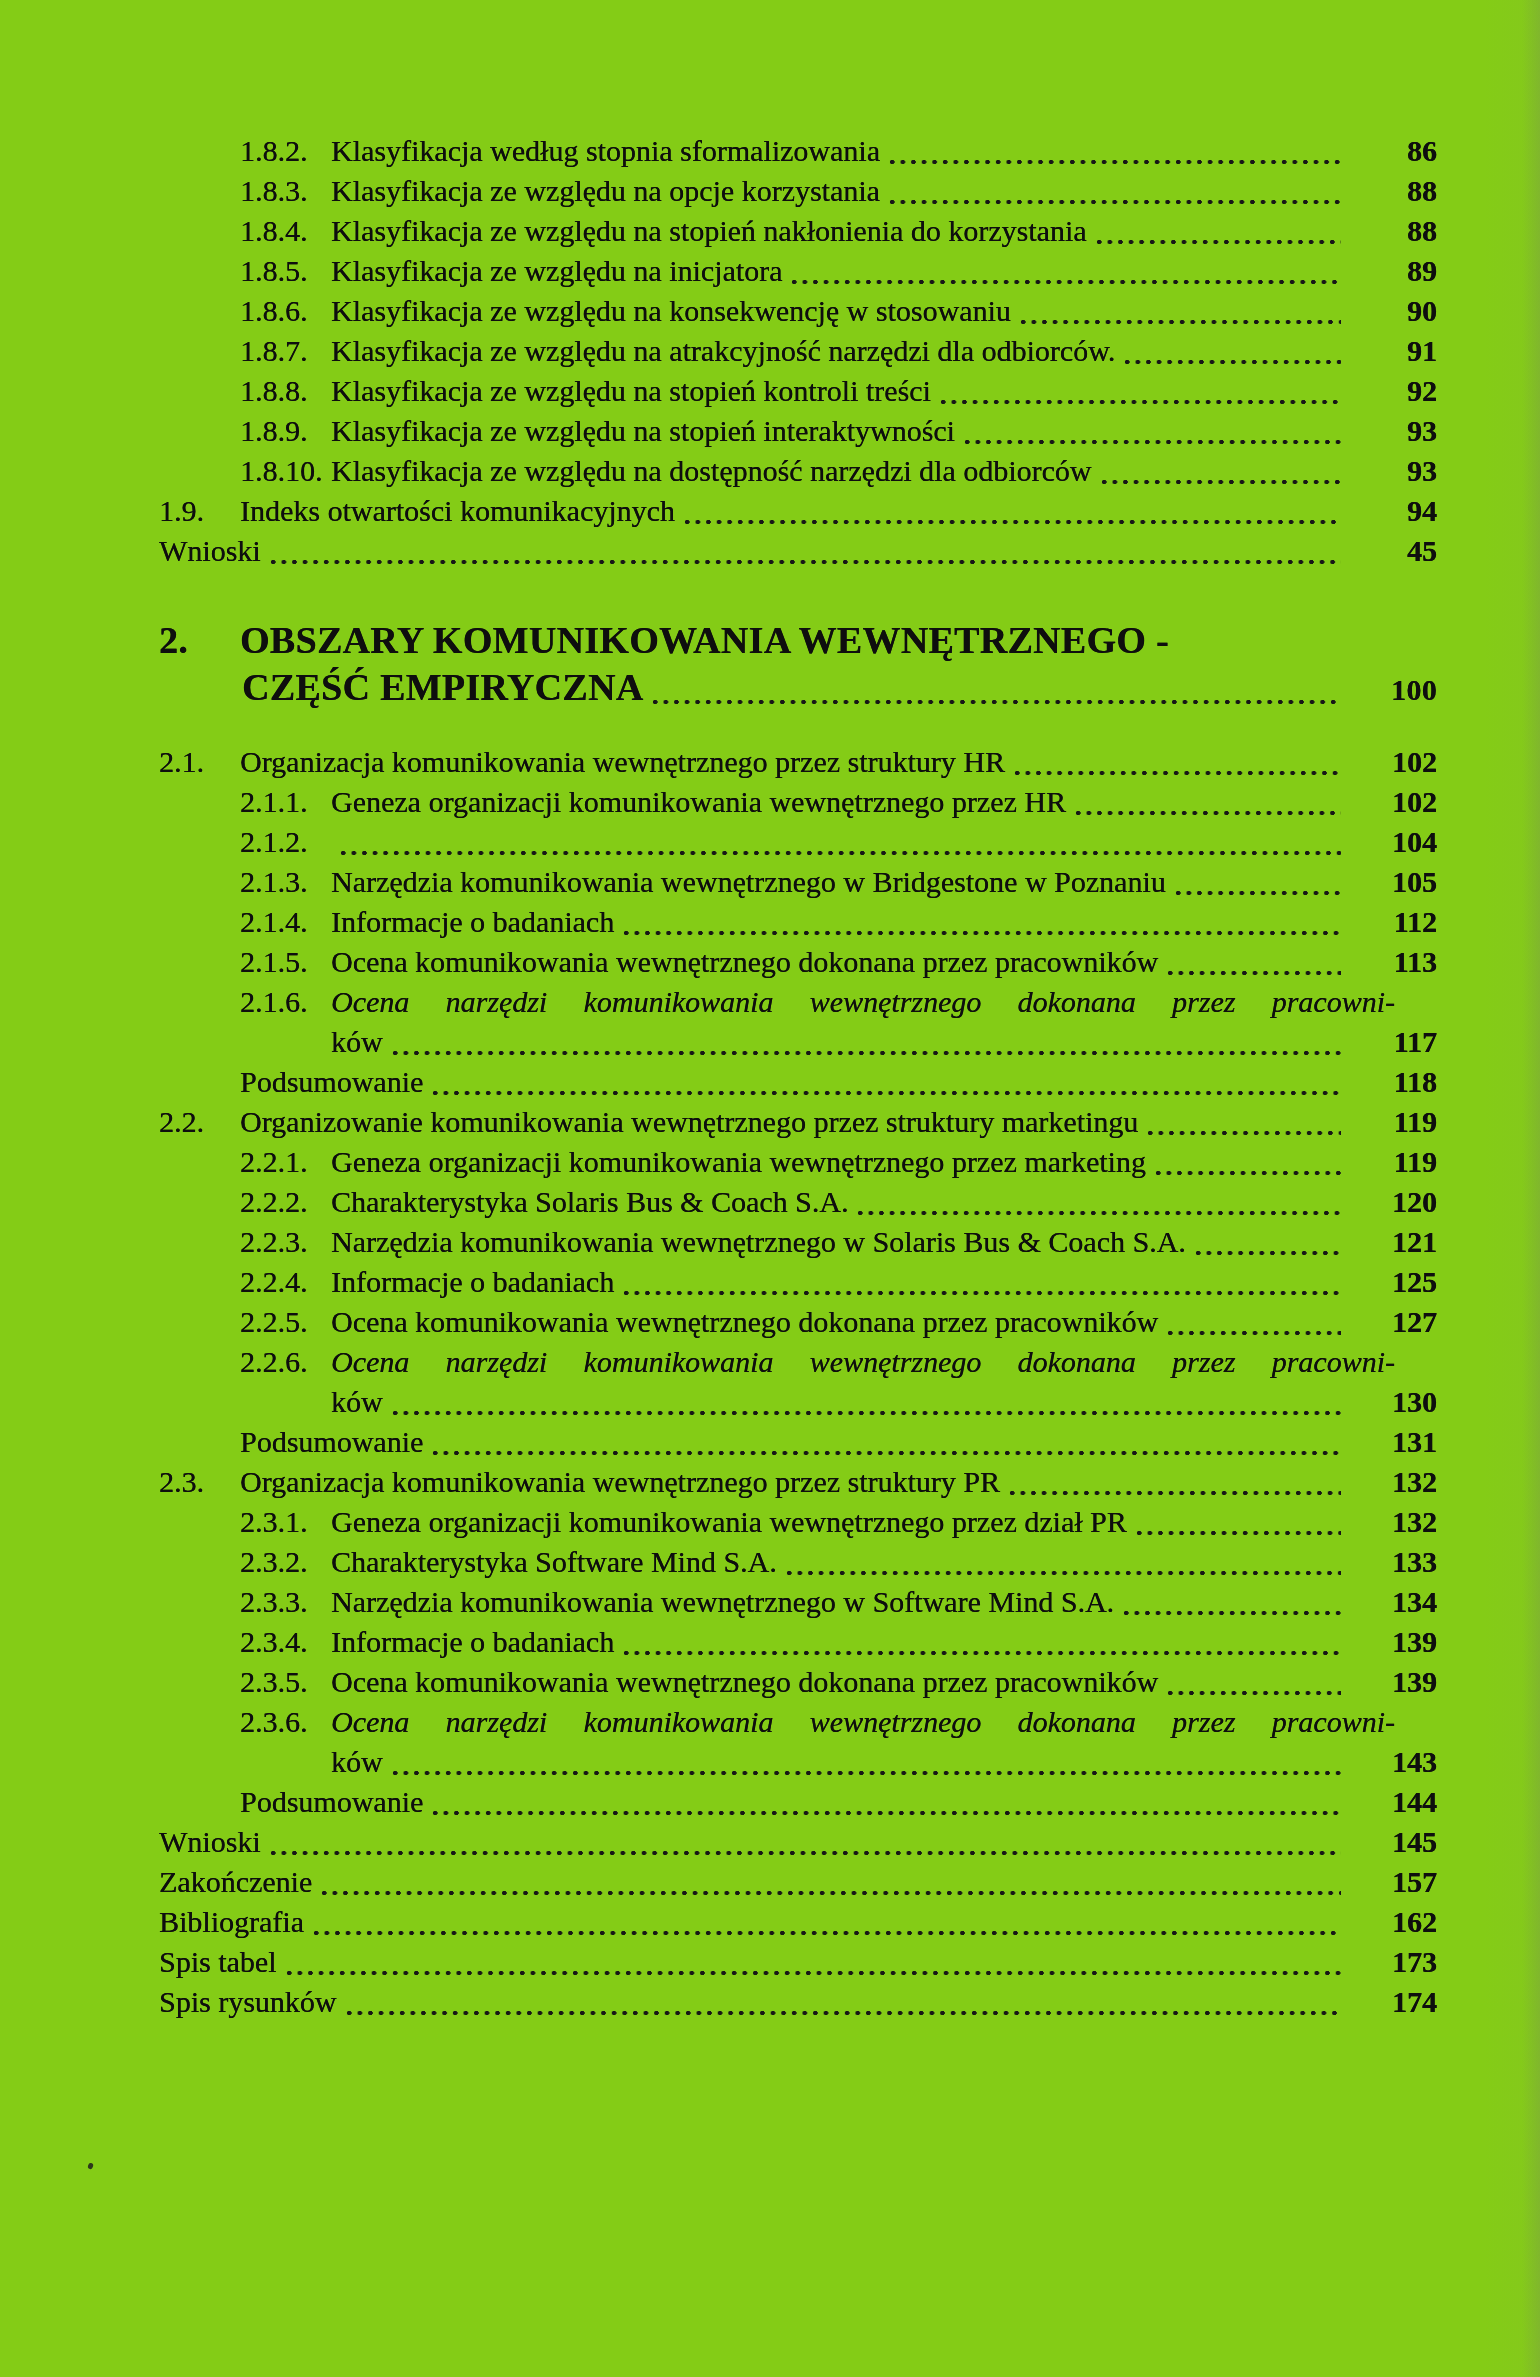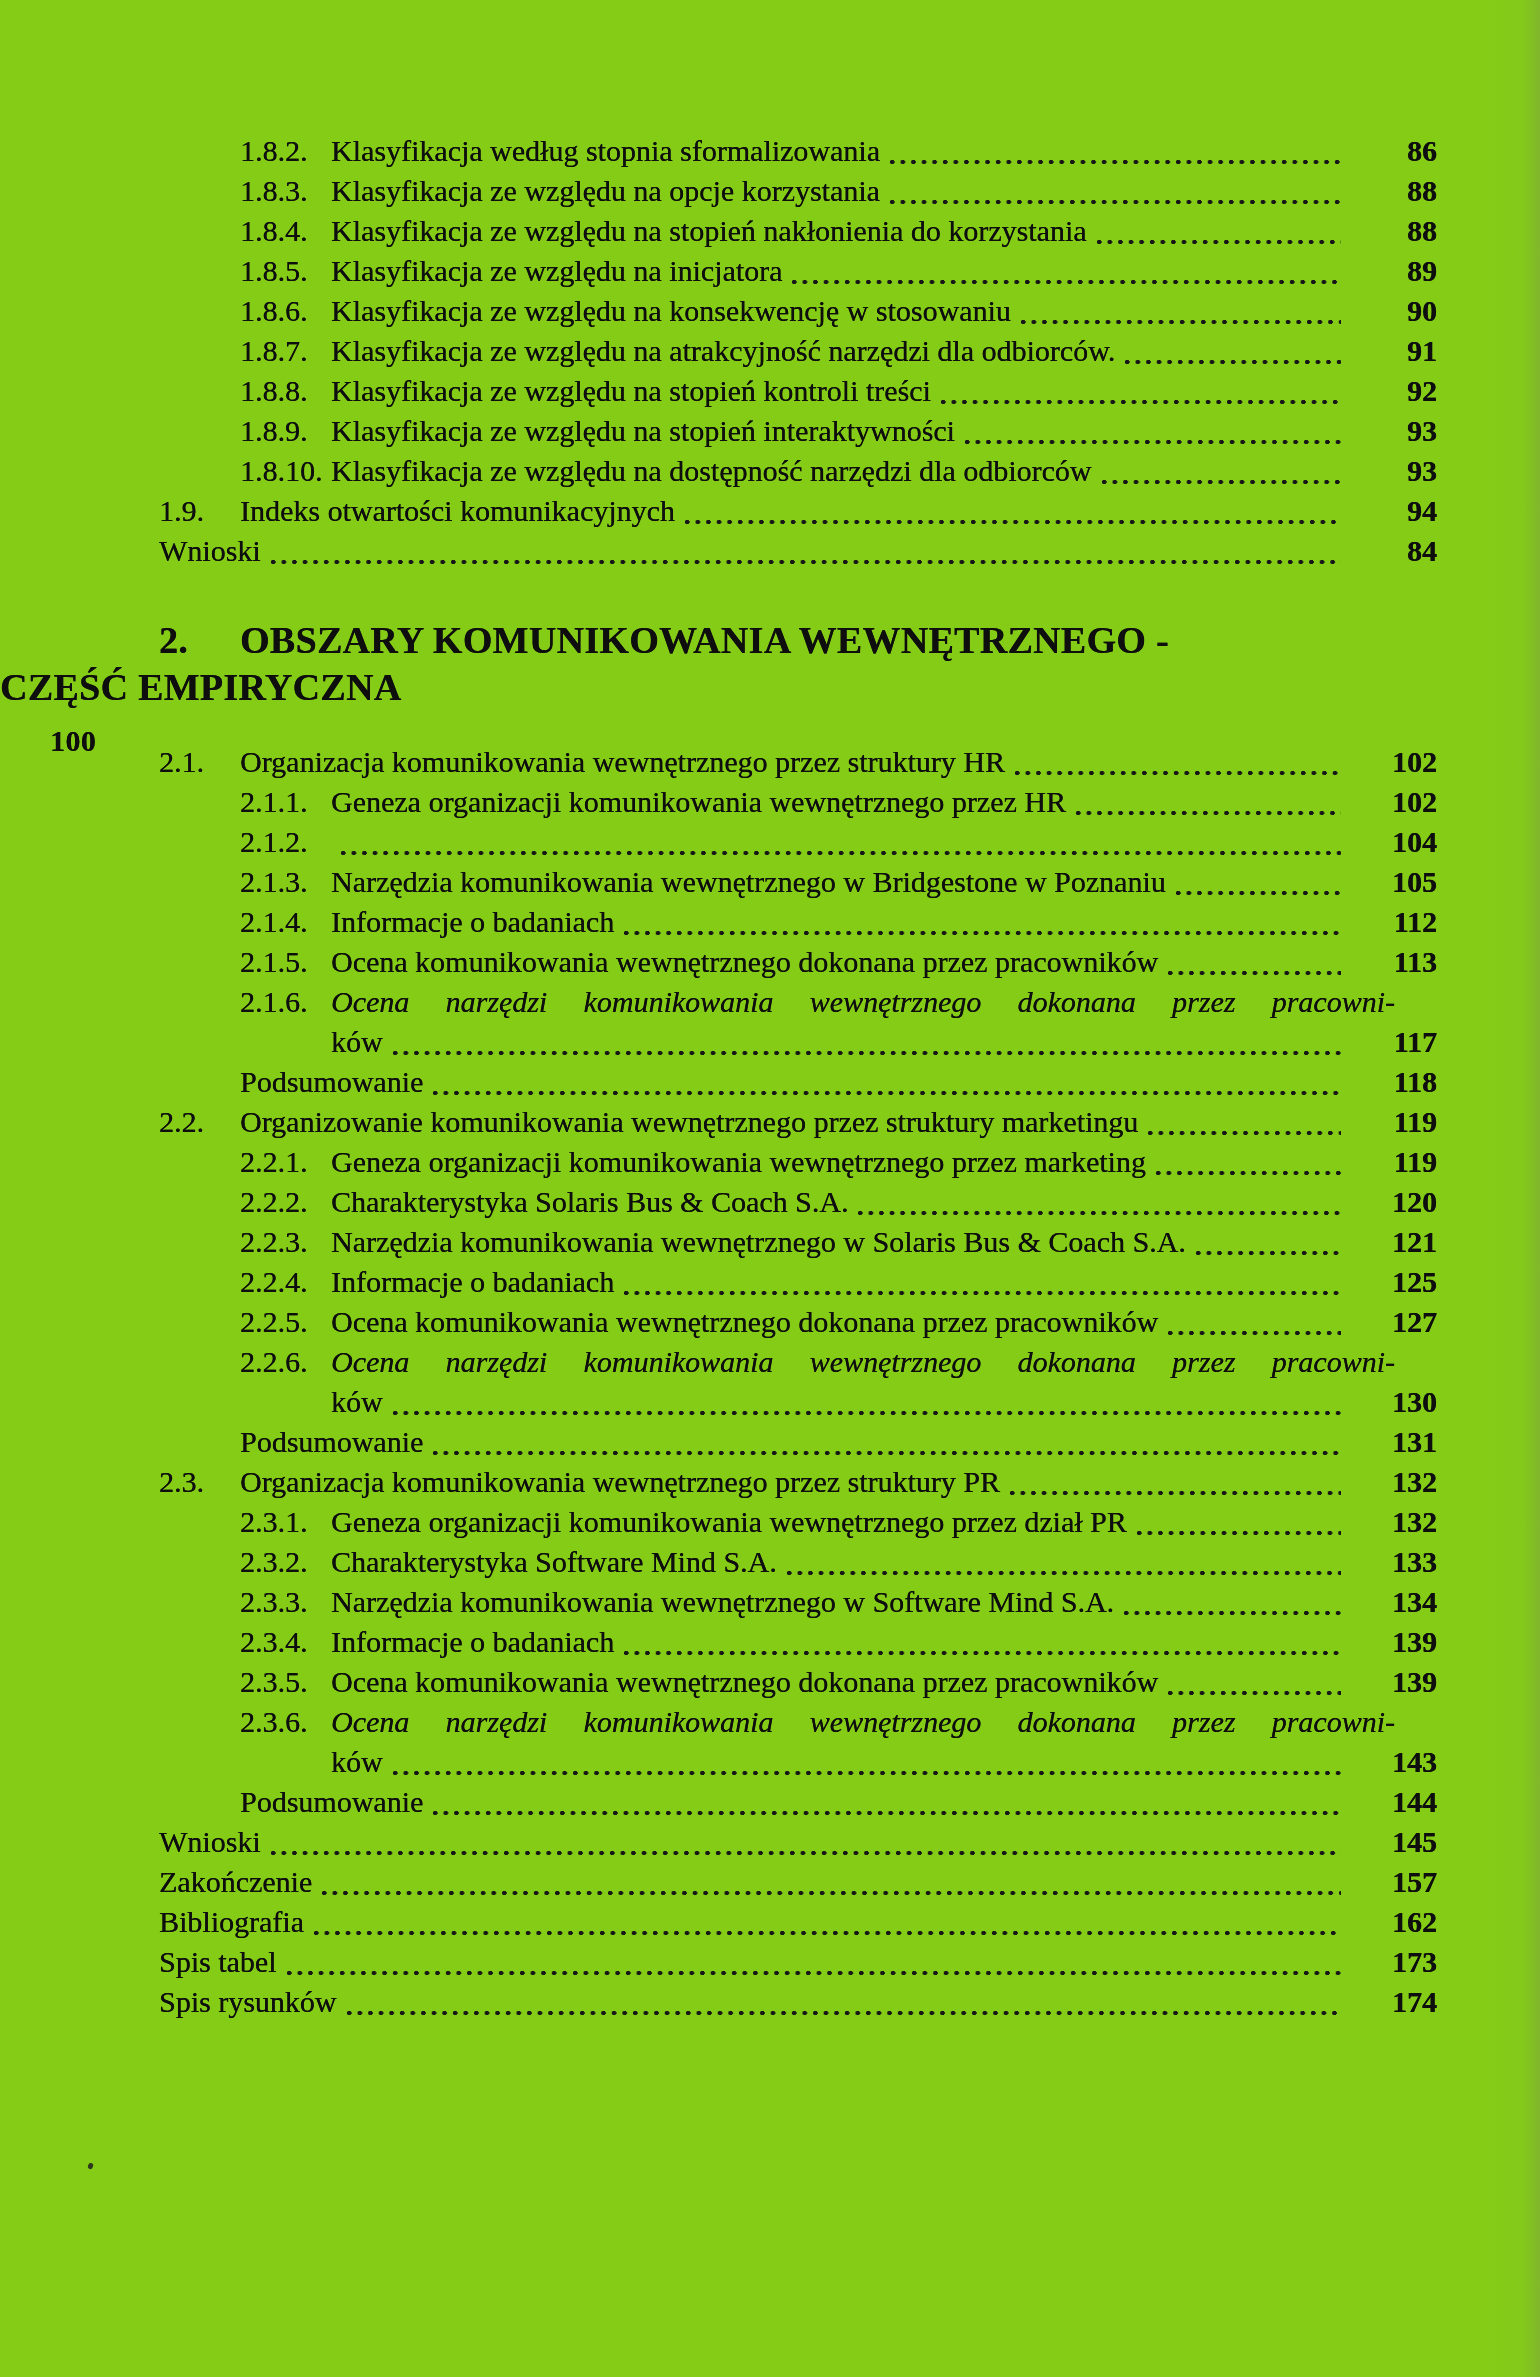--- a/index.html
+++ b/index.html
@@ -28,21 +28,21 @@
   .l2{padding-left:240px;}
   .p2{padding-left:240px;}
   .cont{padding-left:331px;}
   .h1a,.h1b{
     font-weight:bold;
     font-size:38px;
     height:47px;line-height:47px;
     letter-spacing:0.3px;
   }
   .h1a{padding-left:159px;margin-top:46px;}
-  .h1b{flex-direction:column;}
+  .h1b{padding-left:242px;}
   .gap{margin-top:31px;}
   .num{display:inline-block;}
   .l1 .num,.h1a .num{min-width:81px;}
   .l2 .num{min-width:91px;}
   .txt{white-space:nowrap;}
   .txt.fill{
     flex:1;
     white-space:normal;
     text-align:justify;
     text-align-last:justify;
@@ -146,21 +146,21 @@
       </div>
       <div class="row l1">
         <span class="num">1.9.</span>
         <span class="txt">Indeks otwartości komunikacyjnych</span>
         <span class="leader"></span>
         <span class="pg">94</span>
       </div>
       <div class="row p1">
         <span class="txt">Wnioski</span>
         <span class="leader"></span>
-        <span class="pg">84</span>
+        <span class="pg">45</span>
       </div>
       <div class="row h1a">
         <span class="num">2.</span>
         <span class="txt">OBSZARY KOMUNIKOWANIA WEWNĘTRZNEGO -</span>
       </div>
       <div class="row h1b">
         <span class="txt">CZĘŚĆ EMPIRYCZNA</span>
         <span class="leader"></span>
         <span class="pg">100</span>
       </div>

